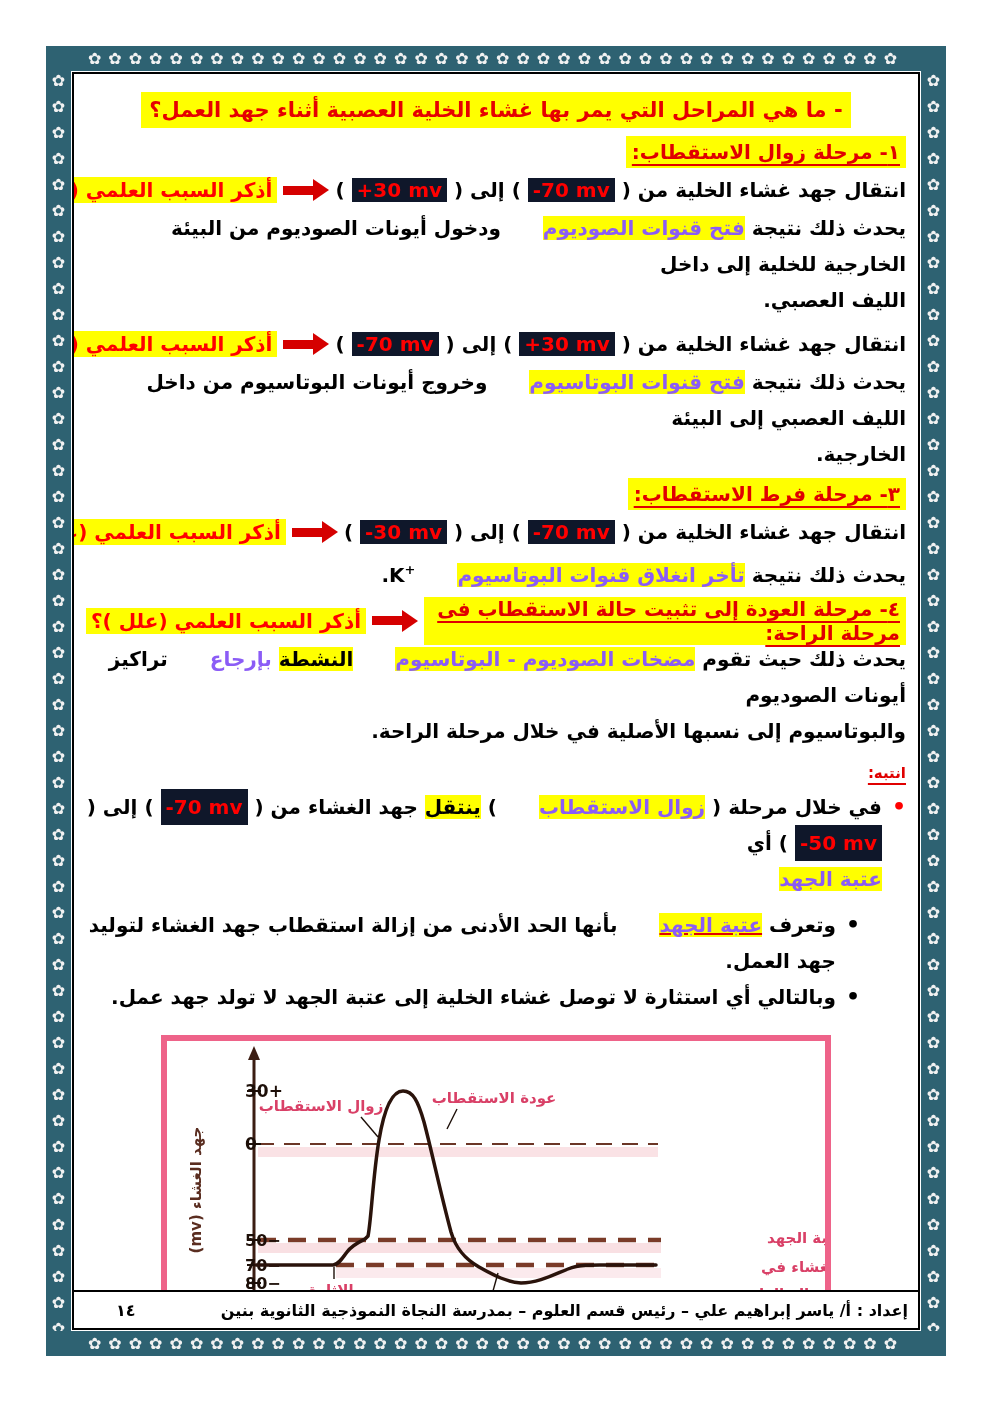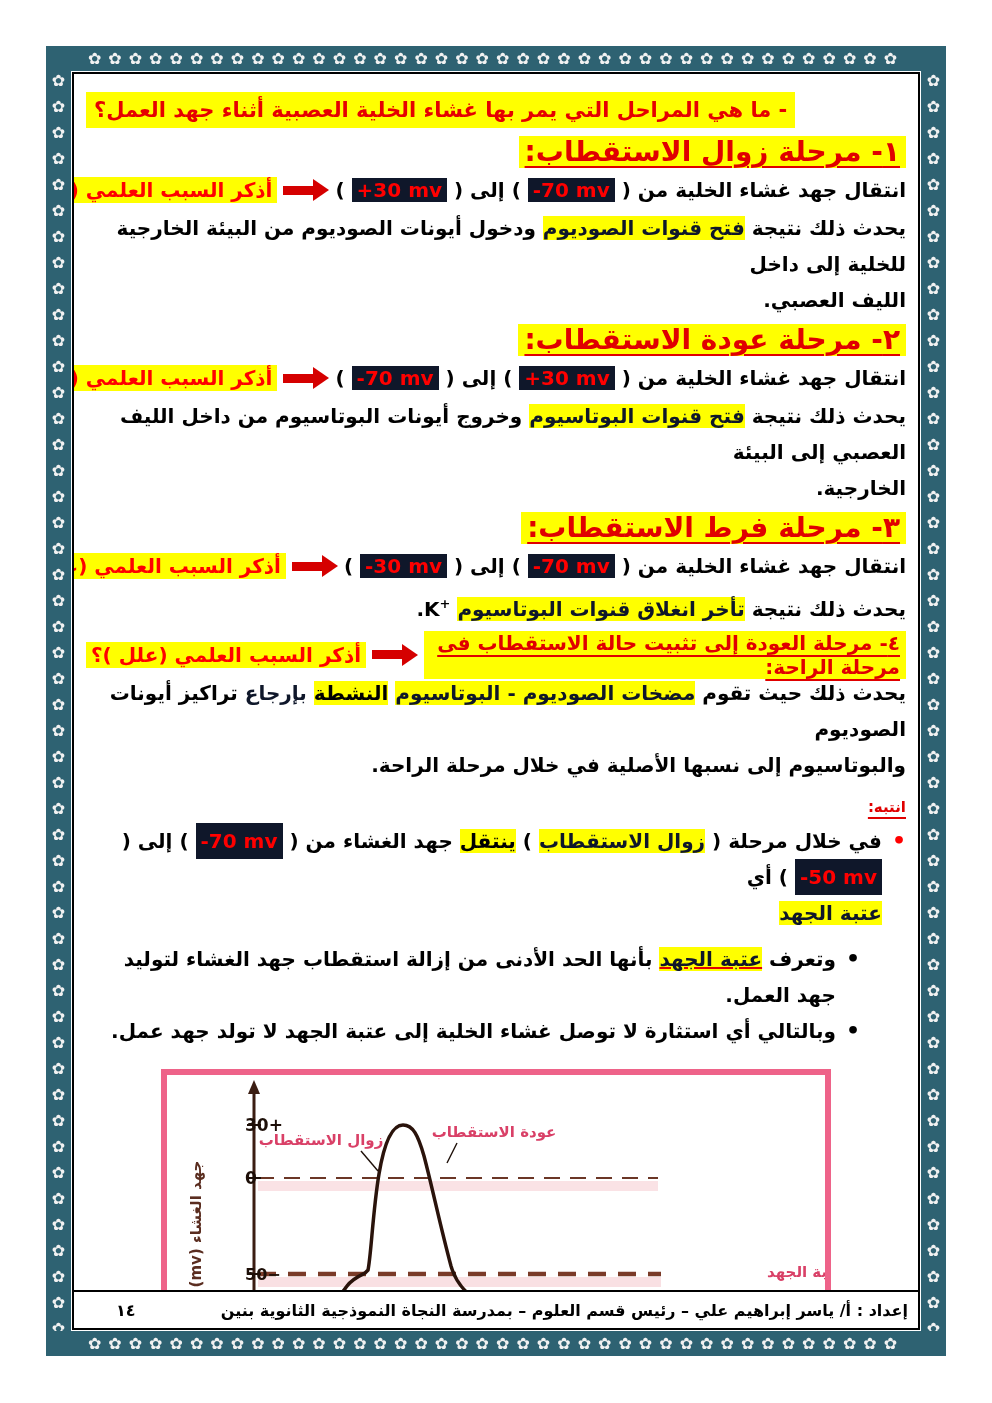--- a/index.html
+++ b/index.html
@@ -18,25 +18,25 @@
   .strip.right{right:46px}
 
   .frame{position:absolute;left:72px;right:72px;top:72px;bottom:73px;border:2px solid #000;}
   .content{position:absolute;left:0;right:0;top:0;bottom:38px;padding:14px 12px 0 12px;
            direction:rtl;overflow:hidden;font-weight:bold;color:#000;}
   .footer{position:absolute;left:0;right:0;bottom:0;height:36px;border-top:2px solid #000;
           direction:rtl;display:flex;align-items:center;justify-content:space-between;
           padding:0 10px 0 42px;font-size:16px;font-weight:bold;}
 
   .hl{background:#ffff00;}
-  .redtxt{color:#0f172a;}
-  .qrow{margin:4px 0 8px 0;text-align:left;font-size:21px;line-height:36px;}
+  .redtxt{color:#8b5cf6;margin-left:35px;}
+  .qrow{margin:4px 0 8px 0;text-align:center;font-size:21px;line-height:36px;}
   .qrow .chip{display:inline-block;background:#ffff00;color:#e60000;padding:0 8px;}
 
-  .hrow{margin-top:6px;font-size:28px;line-height:32px;}
+  .hrow{margin-top:6px;font-size:20px;line-height:32px;}
   .h-sec{display:inline-block;background:#ffff00;color:#e00000;padding:0 6px;
          text-decoration:underline;text-decoration-thickness:2px;text-underline-offset:5px;}
 
   .stmt-row{display:flex;align-items:center;justify-content:space-between;
             margin-top:2px;height:40px;font-size:20px;}
   .stmt{white-space:nowrap;}
   .q-chip{background:#ffff00;color:#ff0000;white-space:nowrap;padding:1px 5px;}
   .mv{background:#0f172a;color:#ff0000;padding:0 5px;display:inline-block;}
   .mv bdo,.mv span{unicode-bidi:embed;}
 
@@ -91,23 +91,20 @@
         </span>
       <span class="q-chip">أذكر السبب العلمي (علل )؟</span>
     </div>
     <div class="body-p">
       <span>يحدث ذلك نتيجة</span>
       <span class="hl redtxt">فتح قنوات الصوديوم</span>
       <span>ودخول أيونات الصوديوم من البيئة الخارجية للخلية إلى داخل</span><br>
       <span>الليف العصبي.</span>
     </div>
 
-    <div class="hrow">
-      <span class="h-sec">٢- مرحلة عودة الاستقطاب:</span>
-    </div>
     <div class="stmt-row">
       <span class="stmt">
         <span>انتقال جهد غشاء الخلية من (</span>
         <span class="mv"><span dir="ltr">+30 mv</span></span>
         <span>) إلى (</span>
         <span class="mv"><span dir="ltr">-70 mv</span></span>
         <span>)</span>
       </span>
       <span class="arrow">
           <i class="shaft"></i>

